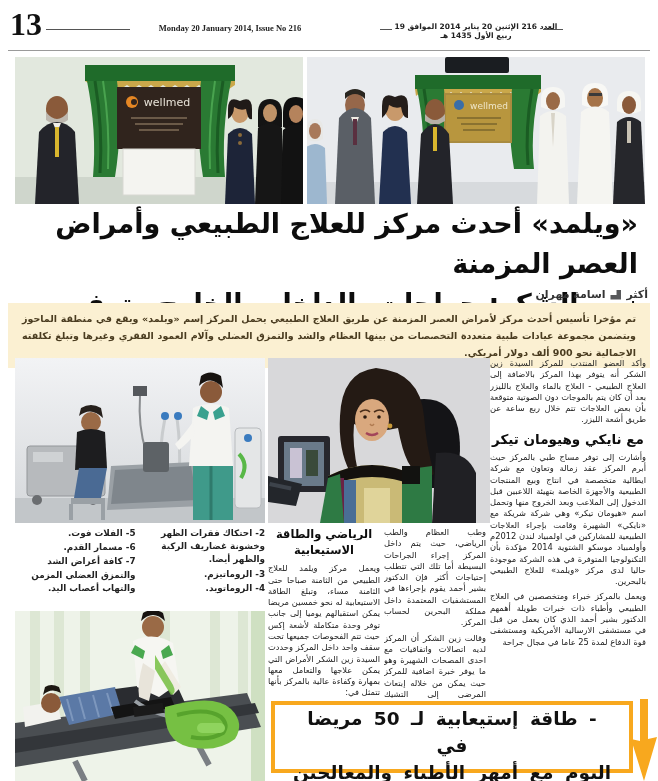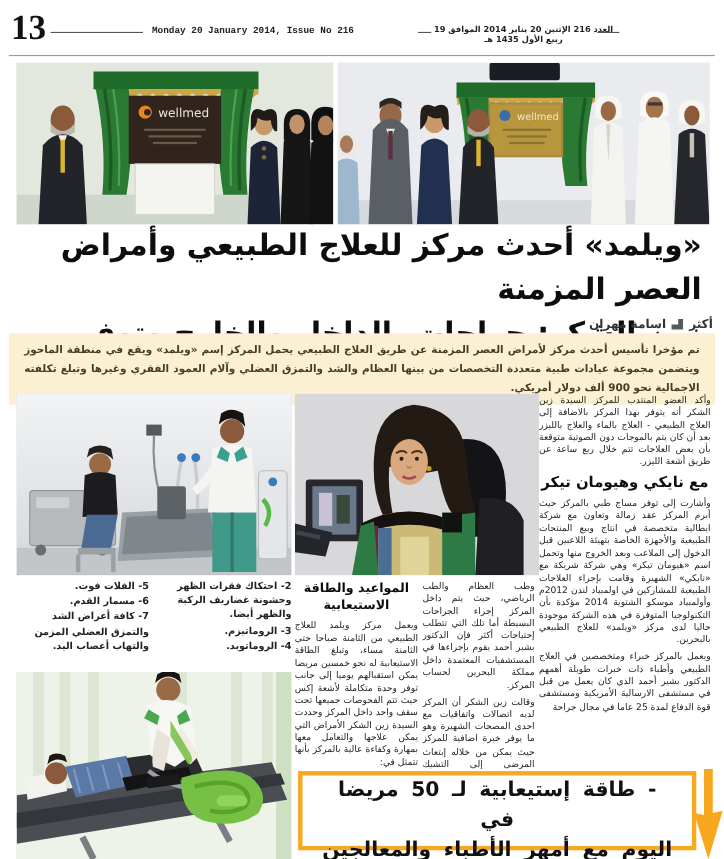--- a/index.html
+++ b/index.html
@@ -4,21 +4,21 @@
 <style>
   html,body{margin:0;padding:0;background:#ffffff;}
   .page{position:relative;width:658px;height:781px;background:#fff;overflow:hidden;
         font-family:"DejaVu Sans",sans-serif;color:#1b1b1b;}
   
   .masthead{position:absolute;left:0;top:0;width:658px;height:50px;}
   .page-num{position:absolute;left:10px;top:6px;font-family:"Liberation Serif",serif;
             font-weight:bold;font-size:32px;color:#111;}
   .m-line{position:absolute;top:29px;height:1px;background:#555;}
   .date-en{position:absolute;left:130px;top:23px;width:200px;text-align:center;
-           font-family:Liberation Mono, monospace;font-weight:bold;font-size:8.5px;color:#222;}
+           font-family:Liberation Serif, serif;font-weight:bold;font-size:8.5px;color:#222;}
   .np-logo{position:absolute;left:298px;top:8px;width:80px;text-align:center;direction:rtl;
            font-weight:900;font-size:27px;color:#101010;letter-spacing:-1px;}
   .date-ar{position:absolute;left:392px;top:22px;width:168px;direction:rtl;text-align:center;
            font-size:7.5px;font-weight:bold;color:#222;}
   .section-label{position:absolute;left:566px;top:14px;width:86px;direction:rtl;text-align:right;
            font-weight:900;font-size:14.5px;color:#3a3a3a;}
   .masthead-rule{position:absolute;left:8px;top:50px;width:642px;height:1px;background:#9a9a9a;}
   
   .photo{position:absolute;overflow:hidden;background:#dfe4df;}
   .photo svg{display:block;}
@@ -325,21 +325,21 @@
     <p>وأشارت إلى توفر مساج طبي بالمركز حيث أبرم المركز عقد زمالة وتعاون مع شركة ايطالية متخصصة في انتاج وبيع المنتجات الطبيعية والأجهزة الخاصة بتهيئة اللاعبين قبل الدخول إلى الملاعب وبعد الخروج منها وتحمل اسم «هيومان تيكر» وهي شركة شريكة مع «نايكي» الشهيرة وقامت بإجراء العلاجات الطبيعية للمشاركين في اولمبياد لندن 2012م وأولمبياد موسكو الشتوية 2014 مؤكدة بأن التكنولوجيا المتوفرة في هذه الشركة موجودة حاليا لدى مركز «ويلمد» للعلاج الطبيعي بالبحرين.</p>
     <p>ويعمل بالمركز خبراء ومتخصصين في العلاج الطبيعي وأطباء ذات خبرات طويلة أهمهم الدكتور بشير أحمد الذي كان يعمل من قبل في مستشفى الارسالية الأمريكية ومستشفى قوة الدفاع لمدة 25 عاما في مجال جراحة</p>
   </section>
 
   <section class="col col-mid">
     <p>وطب العظام والطب الرياضي، حيث يتم داخل المركز إجراء الجراحات البسيطة أما تلك التي تتطلب إحتياجات أكثر فإن الدكتور بشير أحمد يقوم بإجراءها في المستشفيات المعتمدة داخل مملكة البحرين لحساب المركز.</p>
     <p>وقالت زين الشكر أن المركز لديه اتصالات واتفاقيات مع احدى المصحات الشهيرة وهو ما يوفر خبرة اضافية للمركز حيث يمكن من خلاله إبتعاث المرضى إلى التشيك لاستكمال علاجاتهم.</p>
   </section>
 
   <section class="col col-schedule">
-    <div class="subhead-sm">المواعيد والطاقة الاستيعابية</div>
+    <div class="subhead-sm">الرياضي والطاقة الاستيعابية</div>
     <p>ويعمل مركز ويلمد للعلاج الطبيعي من الثامنة صباحا حتى الثامنة مساء، وتبلغ الطاقة الاستيعابية له نحو خمسين مريضا يمكن استقبالهم يوميا إلى جانب توفر وحدة متكاملة لأشعة إكس حيث تتم الفحوصات جميعها تحت سقف واحد داخل المركز وحددت السيدة زين الشكر الأمراض التي يمكن علاجها والتعامل معها بمهارة وكفاءة عالية بالمركز بأنها تتمثل في:</p>
 
   </section>
 
   <div class="list-block">
     <div class="list-col">
       <div>2- احتكاك فقرات الظهر وخشونة غضاريف الركبة والظهر أيضا.</div>
       <div>3- الروماتيزم.</div>
       <div>4- الروماتويد.</div>
     </div>

